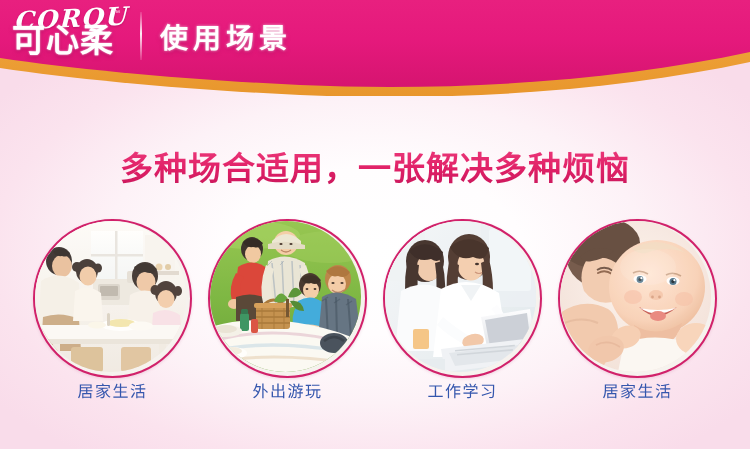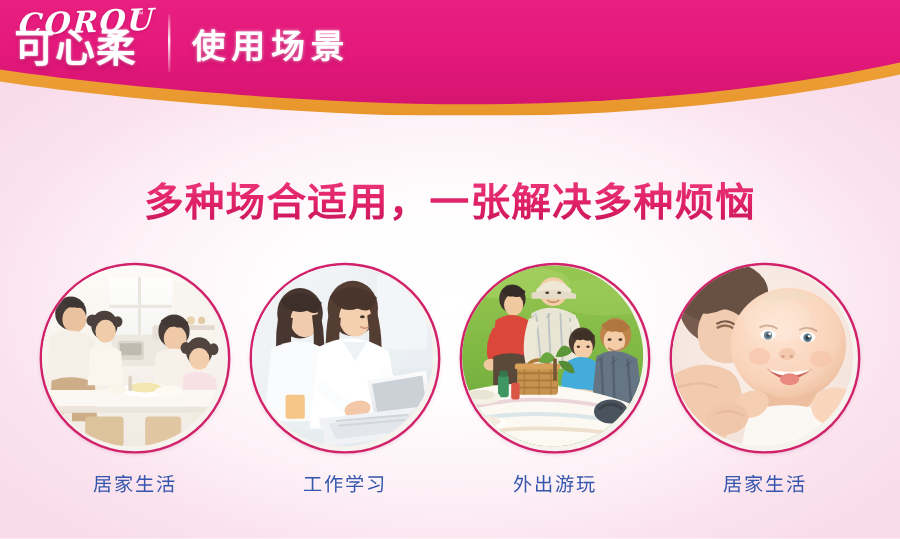--- a/index.html
+++ b/index.html
@@ -168,21 +168,21 @@
     background: #f6f2ee;
     box-shadow: 0 1px 3px rgba(180,60,120,0.18);
   }
   .circle svg {
     position: absolute;
     left: 0;
     top: 0;
     display: block;
   }
   .card-label {
-    margin-top: 12px;
+    margin-top: 0;
     font-size: 16px;
     color: #3456ad;
     letter-spacing: 1.5px;
     white-space: nowrap;
     font-family: "DejaVu Sans", "Liberation Sans", sans-serif;
   }
 </style>
 </head>
 <body>
 
@@ -291,20 +291,114 @@
             <rect x="72" y="92" width="3" height="13" rx="1.5" fill="#d8cfc0"></rect>
 
             <rect x="36" y="126" width="32" height="25" rx="3" fill="#d9bc92"></rect>
             <rect x="86" y="126" width="30" height="25" rx="3" fill="#ddc099"></rect>
 
             <rect width="151" height="151" fill="#fff6e8" opacity="0.12"></rect>
           </g>
         </svg>
       </div>
       <div class="card-label">居家生活</div>
+    </div>
+
+    <div class="card">
+      <div class="circle">
+        <svg width="151" height="151" viewBox="0 0 151 151">
+          <defs>
+            <clipPath id="c3">
+                <circle cx="75.5" cy="75.5" r="75.5"></circle>
+              </clipPath>
+            <linearGradient id="grass3" x1="0" y1="0" x2="0" y2="1">
+              <stop offset="0%" stop-color="#8fc348"></stop>
+              <stop offset="45%" stop-color="#77b53a"></stop>
+              <stop offset="100%" stop-color="#5c9c2c"></stop>
+            </linearGradient>
+          </defs>
+          <g clip-path="url(#c3)">
+            <rect width="151" height="151" fill="url(#grass3)"></rect>
+            <ellipse cx="40" cy="14" rx="50" ry="14" fill="#a2d25c" opacity="0.55"></ellipse>
+            <ellipse cx="120" cy="26" rx="46" ry="16" fill="#9ccd55" opacity="0.45"></ellipse>
+
+            <ellipse cx="42" cy="28" rx="11" ry="12" fill="#2e2420"></ellipse>
+            <ellipse cx="43" cy="33" rx="8" ry="9" fill="#f0c69e"></ellipse>
+            <path d="M33,21 Q43,13 53,22 Q50,28 43,26 Q36,27 33,21 Z" fill="#241b18"></path>
+            <path d="M28,46 Q43,36 58,48 L62,78 L24,78 Z" fill="#d8392e"></path>
+            <path d="M26,52 Q18,66 22,80 L31,76 Q28,64 34,56 Z" fill="#d8392e"></path>
+            <path d="M57,50 Q66,62 62,76 L53,72 Q58,62 51,54 Z" fill="#d8392e"></path>
+            <ellipse cx="24" cy="83" rx="6" ry="5" fill="#efc49c"></ellipse>
+            <path d="M26,76 Q42,70 58,78 L58,100 L26,100 Z" fill="#4c3a2c"></path>
+
+            <ellipse cx="76" cy="22" rx="12" ry="12" fill="#f3cba4"></ellipse>
+            <path d="M62,20 Q76,6 91,20 L91,24 L62,24 Z" fill="#ece6d4"></path>
+            <path d="M58,23 Q76,18 95,24 L95,28 L58,28 Z" fill="#e2dbc6"></path>
+            <ellipse cx="71" cy="23" rx="1.6" ry="1.1" fill="#3b2a22"></ellipse>
+            <ellipse cx="81" cy="23" rx="1.6" ry="1.1" fill="#3b2a22"></ellipse>
+            <path d="M71,29 Q76,33 81,29" stroke="#b8805f" stroke-width="1.3" fill="none"></path>
+            <path d="M58,40 Q76,30 95,42 L99,86 L54,86 Z" fill="#e8e4d6"></path>
+            <path d="M62,42 L66,84 M72,40 L74,84 M82,40 L84,84 M90,44 L94,84" stroke="#8fa0b4" stroke-width="1.5" opacity="0.55"></path>
+            <path d="M58,44 L62,40 M70,44 L74,40" stroke="#7d8fa5" stroke-width="1" opacity="0.4"></path>
+            <path d="M56,44 Q48,66 54,86 L64,82 Q58,64 64,48 Z" fill="#ece8da"></path>
+            <path d="M96,44 Q104,64 98,84 L89,80 Q95,62 89,48 Z" fill="#ece8da"></path>
+            <ellipse cx="56" cy="88" rx="6" ry="5" fill="#f1c79f"></ellipse>
+
+            <ellipse cx="100" cy="64" rx="11" ry="12" fill="#3a2a22"></ellipse>
+            <ellipse cx="101" cy="69" rx="8" ry="9" fill="#f3cba6"></ellipse>
+            <path d="M91,58 Q101,50 111,59 Q107,65 101,62 Q95,64 91,58 Z" fill="#2e211b"></path>
+            <ellipse cx="97" cy="68" rx="1.4" ry="1" fill="#3b2a22"></ellipse>
+            <ellipse cx="105" cy="68" rx="1.4" ry="1" fill="#3b2a22"></ellipse>
+            <path d="M88,80 Q101,72 114,82 L118,108 L86,108 Z" fill="#33a7dd"></path>
+            <path d="M87,84 Q80,96 84,108 L92,104 Q88,94 93,88 Z" fill="#33a7dd"></path>
+            <path d="M85,106 Q100,100 118,108 L116,126 L84,126 Z" fill="#f2cda8"></path>
+            <path d="M92,120 Q102,116 112,122 L114,134 L94,136 Z" fill="#eec8a3"></path>
+
+            <ellipse cx="128" cy="58" rx="13" ry="14" fill="#b87c3f"></ellipse>
+            <ellipse cx="127" cy="63" rx="9" ry="10" fill="#f3c9a4"></ellipse>
+            <path d="M116,50 Q128,40 140,51 Q136,58 128,55 Q121,57 116,50 Z" fill="#a96d33"></path>
+            <ellipse cx="123" cy="62" rx="1.6" ry="1.1" fill="#3b2a22"></ellipse>
+            <ellipse cx="132" cy="62" rx="1.6" ry="1.1" fill="#3b2a22"></ellipse>
+            <path d="M122,69 Q128,74 134,69" stroke="#b8805f" stroke-width="1.4" fill="none"></path>
+            <path d="M112,76 Q128,66 146,78 L151,118 L108,118 Z" fill="#5a6b7d"></path>
+            <path d="M116,78 L118,116 M126,76 L127,116 M138,78 L141,116" stroke="#38485a" stroke-width="2" opacity="0.6"></path>
+            <path d="M112,80 L118,76 M124,82 L130,78 M136,84 L142,80" stroke="#38485a" stroke-width="1.2" opacity="0.5"></path>
+
+            <path d="M-6,108 Q40,92 100,104 Q140,112 160,126 L152,151 L-8,151 Z" fill="#fbfaf6"></path>
+            <path d="M10,118 Q60,106 120,118" stroke="#e6c9d4" stroke-width="3" fill="none" opacity="0.8"></path>
+            <path d="M4,130 Q58,118 130,130" stroke="#cfe0ea" stroke-width="3.5" fill="none" opacity="0.8"></path>
+            <path d="M0,142 Q58,130 140,142" stroke="#e8d6bf" stroke-width="3" fill="none" opacity="0.75"></path>
+
+            <rect x="46" y="84" width="34" height="24" rx="3" fill="#c08a45"></rect>
+            <path d="M46,90 L80,90 M46,96 L80,96 M46,102 L80,102" stroke="#a3702f" stroke-width="1.6"></path>
+            <path d="M52,86 L52,108 M64,86 L64,108 M74,86 L74,108" stroke="#a3702f" stroke-width="1.3" opacity="0.7"></path>
+            <path d="M52,86 Q63,72 76,86" stroke="#a3702f" stroke-width="3" fill="none"></path>
+            <rect x="44" y="82" width="38" height="5" rx="2" fill="#d49b52"></rect>
+
+            <rect x="30" y="92" width="9" height="18" rx="2.5" fill="#2f8f5b"></rect>
+            <rect x="31" y="88" width="7" height="5" rx="1.5" fill="#246e46"></rect>
+            <rect x="41" y="98" width="7" height="14" rx="2" fill="#d8483a"></rect>
+            <ellipse cx="16" cy="110" rx="16" ry="6" fill="#f4f1ea"></ellipse>
+            <ellipse cx="16" cy="108" rx="11" ry="4" fill="#e9e3d6"></ellipse>
+            <ellipse cx="22" cy="132" rx="15" ry="6" fill="#ffffff"></ellipse>
+            <ellipse cx="22" cy="130" rx="10" ry="4" fill="#f2ece0"></ellipse>
+
+            <path d="M78,76 Q84,60 92,72 Q86,78 78,76 Z" fill="#4e8f2c"></path>
+            <path d="M78,78 Q70,66 64,80 Q72,84 78,78 Z" fill="#5da033"></path>
+            <path d="M80,80 Q92,78 94,90 Q84,90 80,80 Z" fill="#47842a"></path>
+            <rect x="76" y="78" width="3" height="18" fill="#6b4a26"></rect>
+
+            <ellipse cx="124" cy="122" rx="14" ry="10" fill="#3b4654"></ellipse>
+            <path d="M114,120 Q124,112 134,120" stroke="#2c3540" stroke-width="2.5" fill="none"></path>
+
+            <rect width="151" height="151" fill="#fff3cc" opacity="0.08"></rect>
+          </g>
+        </svg>
+      </div>
+      <div class="card-label">外出游玩</div>
     </div>
 
     <div class="card">
       <div class="circle">
         <svg width="151" height="151" viewBox="0 0 151 151">
           <defs>
             <clipPath id="c2">
                 <circle cx="75.5" cy="75.5" r="75.5"></circle>
               </clipPath>
             <linearGradient id="bg2" x1="0" y1="0" x2="1" y2="1">
@@ -363,114 +457,20 @@
           </g>
         </svg>
       </div>
       <div class="card-label">工作学习</div>
     </div>
 
     <div class="card">
       <div class="circle">
         <svg width="151" height="151" viewBox="0 0 151 151">
           <defs>
-            <clipPath id="c3">
-                <circle cx="75.5" cy="75.5" r="75.5"></circle>
-              </clipPath>
-            <linearGradient id="grass3" x1="0" y1="0" x2="0" y2="1">
-              <stop offset="0%" stop-color="#8fc348"></stop>
-              <stop offset="45%" stop-color="#77b53a"></stop>
-              <stop offset="100%" stop-color="#5c9c2c"></stop>
-            </linearGradient>
-          </defs>
-          <g clip-path="url(#c3)">
-            <rect width="151" height="151" fill="url(#grass3)"></rect>
-            <ellipse cx="40" cy="14" rx="50" ry="14" fill="#a2d25c" opacity="0.55"></ellipse>
-            <ellipse cx="120" cy="26" rx="46" ry="16" fill="#9ccd55" opacity="0.45"></ellipse>
-
-            <ellipse cx="42" cy="28" rx="11" ry="12" fill="#2e2420"></ellipse>
-            <ellipse cx="43" cy="33" rx="8" ry="9" fill="#f0c69e"></ellipse>
-            <path d="M33,21 Q43,13 53,22 Q50,28 43,26 Q36,27 33,21 Z" fill="#241b18"></path>
-            <path d="M28,46 Q43,36 58,48 L62,78 L24,78 Z" fill="#d8392e"></path>
-            <path d="M26,52 Q18,66 22,80 L31,76 Q28,64 34,56 Z" fill="#d8392e"></path>
-            <path d="M57,50 Q66,62 62,76 L53,72 Q58,62 51,54 Z" fill="#d8392e"></path>
-            <ellipse cx="24" cy="83" rx="6" ry="5" fill="#efc49c"></ellipse>
-            <path d="M26,76 Q42,70 58,78 L58,100 L26,100 Z" fill="#4c3a2c"></path>
-
-            <ellipse cx="76" cy="22" rx="12" ry="12" fill="#f3cba4"></ellipse>
-            <path d="M62,20 Q76,6 91,20 L91,24 L62,24 Z" fill="#ece6d4"></path>
-            <path d="M58,23 Q76,18 95,24 L95,28 L58,28 Z" fill="#e2dbc6"></path>
-            <ellipse cx="71" cy="23" rx="1.6" ry="1.1" fill="#3b2a22"></ellipse>
-            <ellipse cx="81" cy="23" rx="1.6" ry="1.1" fill="#3b2a22"></ellipse>
-            <path d="M71,29 Q76,33 81,29" stroke="#b8805f" stroke-width="1.3" fill="none"></path>
-            <path d="M58,40 Q76,30 95,42 L99,86 L54,86 Z" fill="#e8e4d6"></path>
-            <path d="M62,42 L66,84 M72,40 L74,84 M82,40 L84,84 M90,44 L94,84" stroke="#8fa0b4" stroke-width="1.5" opacity="0.55"></path>
-            <path d="M58,44 L62,40 M70,44 L74,40" stroke="#7d8fa5" stroke-width="1" opacity="0.4"></path>
-            <path d="M56,44 Q48,66 54,86 L64,82 Q58,64 64,48 Z" fill="#ece8da"></path>
-            <path d="M96,44 Q104,64 98,84 L89,80 Q95,62 89,48 Z" fill="#ece8da"></path>
-            <ellipse cx="56" cy="88" rx="6" ry="5" fill="#f1c79f"></ellipse>
-
-            <ellipse cx="100" cy="64" rx="11" ry="12" fill="#3a2a22"></ellipse>
-            <ellipse cx="101" cy="69" rx="8" ry="9" fill="#f3cba6"></ellipse>
-            <path d="M91,58 Q101,50 111,59 Q107,65 101,62 Q95,64 91,58 Z" fill="#2e211b"></path>
-            <ellipse cx="97" cy="68" rx="1.4" ry="1" fill="#3b2a22"></ellipse>
-            <ellipse cx="105" cy="68" rx="1.4" ry="1" fill="#3b2a22"></ellipse>
-            <path d="M88,80 Q101,72 114,82 L118,108 L86,108 Z" fill="#33a7dd"></path>
-            <path d="M87,84 Q80,96 84,108 L92,104 Q88,94 93,88 Z" fill="#33a7dd"></path>
-            <path d="M85,106 Q100,100 118,108 L116,126 L84,126 Z" fill="#f2cda8"></path>
-            <path d="M92,120 Q102,116 112,122 L114,134 L94,136 Z" fill="#eec8a3"></path>
-
-            <ellipse cx="128" cy="58" rx="13" ry="14" fill="#b87c3f"></ellipse>
-            <ellipse cx="127" cy="63" rx="9" ry="10" fill="#f3c9a4"></ellipse>
-            <path d="M116,50 Q128,40 140,51 Q136,58 128,55 Q121,57 116,50 Z" fill="#a96d33"></path>
-            <ellipse cx="123" cy="62" rx="1.6" ry="1.1" fill="#3b2a22"></ellipse>
-            <ellipse cx="132" cy="62" rx="1.6" ry="1.1" fill="#3b2a22"></ellipse>
-            <path d="M122,69 Q128,74 134,69" stroke="#b8805f" stroke-width="1.4" fill="none"></path>
-            <path d="M112,76 Q128,66 146,78 L151,118 L108,118 Z" fill="#5a6b7d"></path>
-            <path d="M116,78 L118,116 M126,76 L127,116 M138,78 L141,116" stroke="#38485a" stroke-width="2" opacity="0.6"></path>
-            <path d="M112,80 L118,76 M124,82 L130,78 M136,84 L142,80" stroke="#38485a" stroke-width="1.2" opacity="0.5"></path>
-
-            <path d="M-6,108 Q40,92 100,104 Q140,112 160,126 L152,151 L-8,151 Z" fill="#fbfaf6"></path>
-            <path d="M10,118 Q60,106 120,118" stroke="#e6c9d4" stroke-width="3" fill="none" opacity="0.8"></path>
-            <path d="M4,130 Q58,118 130,130" stroke="#cfe0ea" stroke-width="3.5" fill="none" opacity="0.8"></path>
-            <path d="M0,142 Q58,130 140,142" stroke="#e8d6bf" stroke-width="3" fill="none" opacity="0.75"></path>
-
-            <rect x="46" y="84" width="34" height="24" rx="3" fill="#c08a45"></rect>
-            <path d="M46,90 L80,90 M46,96 L80,96 M46,102 L80,102" stroke="#a3702f" stroke-width="1.6"></path>
-            <path d="M52,86 L52,108 M64,86 L64,108 M74,86 L74,108" stroke="#a3702f" stroke-width="1.3" opacity="0.7"></path>
-            <path d="M52,86 Q63,72 76,86" stroke="#a3702f" stroke-width="3" fill="none"></path>
-            <rect x="44" y="82" width="38" height="5" rx="2" fill="#d49b52"></rect>
-
-            <rect x="30" y="92" width="9" height="18" rx="2.5" fill="#2f8f5b"></rect>
-            <rect x="31" y="88" width="7" height="5" rx="1.5" fill="#246e46"></rect>
-            <rect x="41" y="98" width="7" height="14" rx="2" fill="#d8483a"></rect>
-            <ellipse cx="16" cy="110" rx="16" ry="6" fill="#f4f1ea"></ellipse>
-            <ellipse cx="16" cy="108" rx="11" ry="4" fill="#e9e3d6"></ellipse>
-            <ellipse cx="22" cy="132" rx="15" ry="6" fill="#ffffff"></ellipse>
-            <ellipse cx="22" cy="130" rx="10" ry="4" fill="#f2ece0"></ellipse>
-
-            <path d="M78,76 Q84,60 92,72 Q86,78 78,76 Z" fill="#4e8f2c"></path>
-            <path d="M78,78 Q70,66 64,80 Q72,84 78,78 Z" fill="#5da033"></path>
-            <path d="M80,80 Q92,78 94,90 Q84,90 80,80 Z" fill="#47842a"></path>
-            <rect x="76" y="78" width="3" height="18" fill="#6b4a26"></rect>
-
-            <ellipse cx="124" cy="122" rx="14" ry="10" fill="#3b4654"></ellipse>
-            <path d="M114,120 Q124,112 134,120" stroke="#2c3540" stroke-width="2.5" fill="none"></path>
-
-            <rect width="151" height="151" fill="#fff3cc" opacity="0.08"></rect>
-          </g>
-        </svg>
-      </div>
-      <div class="card-label">外出游玩</div>
-    </div>
-
-    <div class="card">
-      <div class="circle">
-        <svg width="151" height="151" viewBox="0 0 151 151">
-          <defs>
             <clipPath id="c4">
                 <circle cx="75.5" cy="75.5" r="75.5"></circle>
               </clipPath>
             <radialGradient id="bg4" cx="0.5" cy="0.4" r="0.8">
               <stop offset="0%" stop-color="#fdf4ef"></stop>
               <stop offset="100%" stop-color="#f0dcd2"></stop>
             </radialGradient>
             <radialGradient id="face4" cx="0.42" cy="0.36" r="0.72">
               <stop offset="0%" stop-color="#ffe6d4"></stop>
               <stop offset="70%" stop-color="#f8d0b5"></stop>

